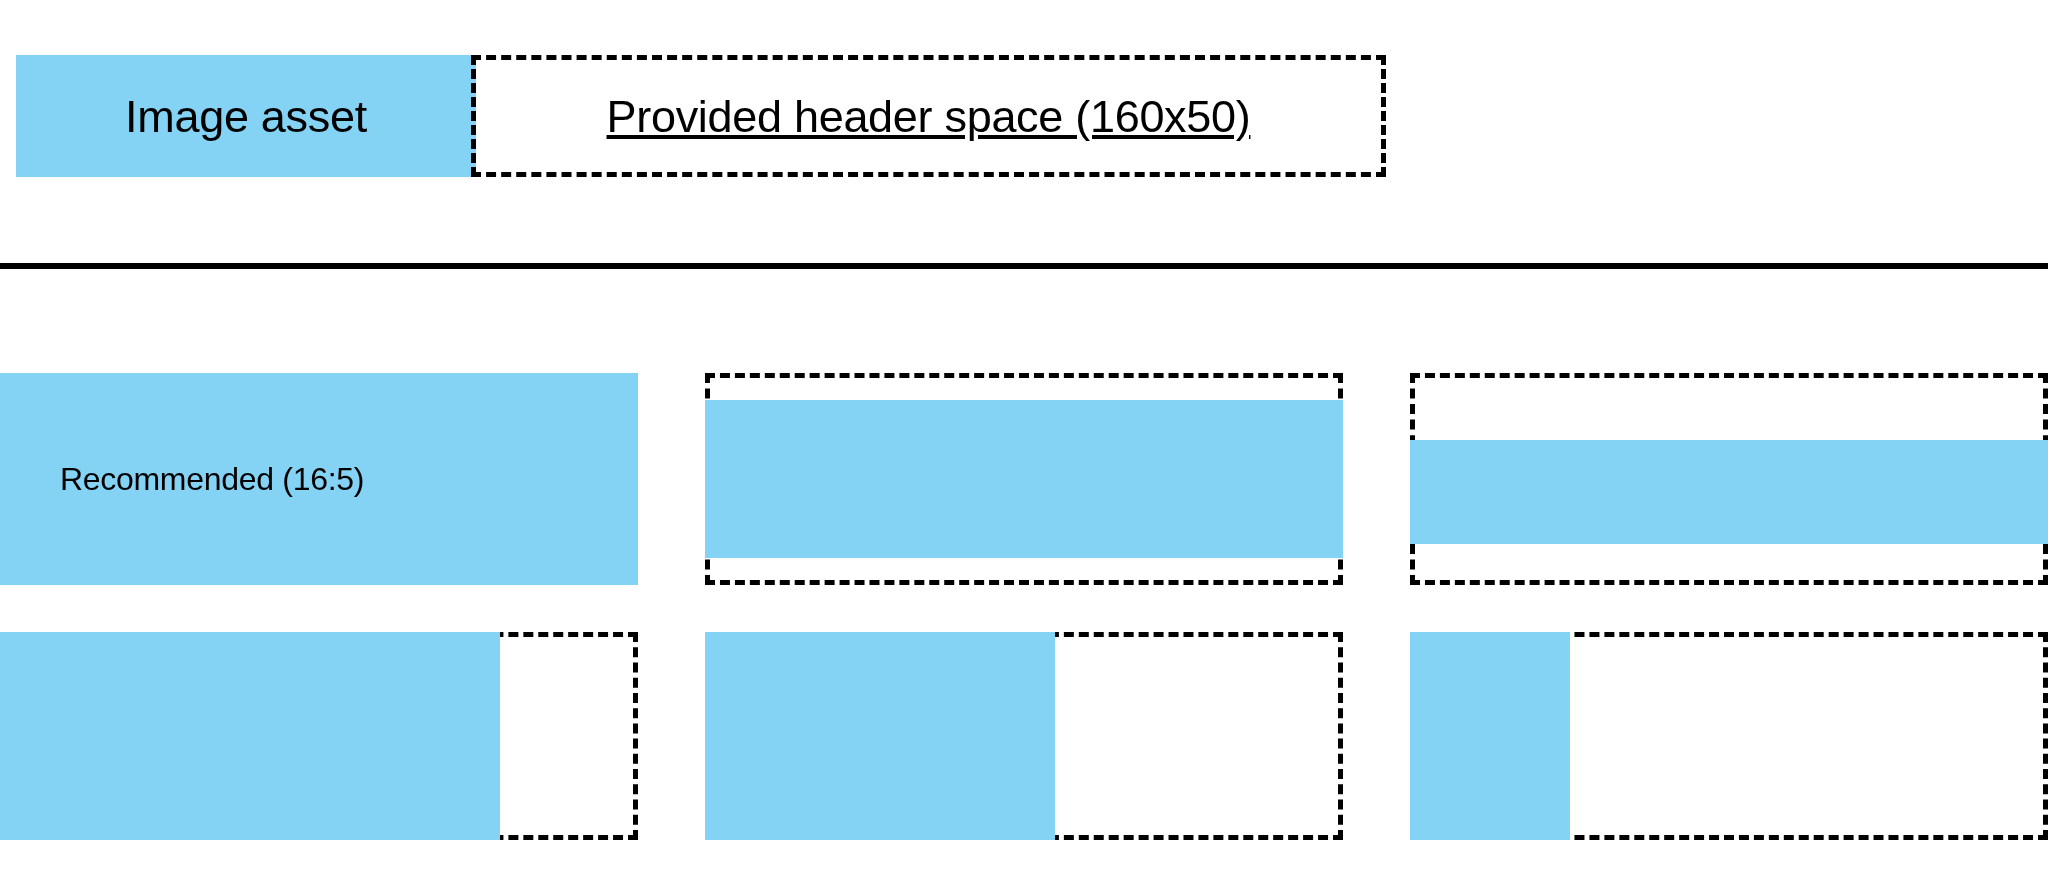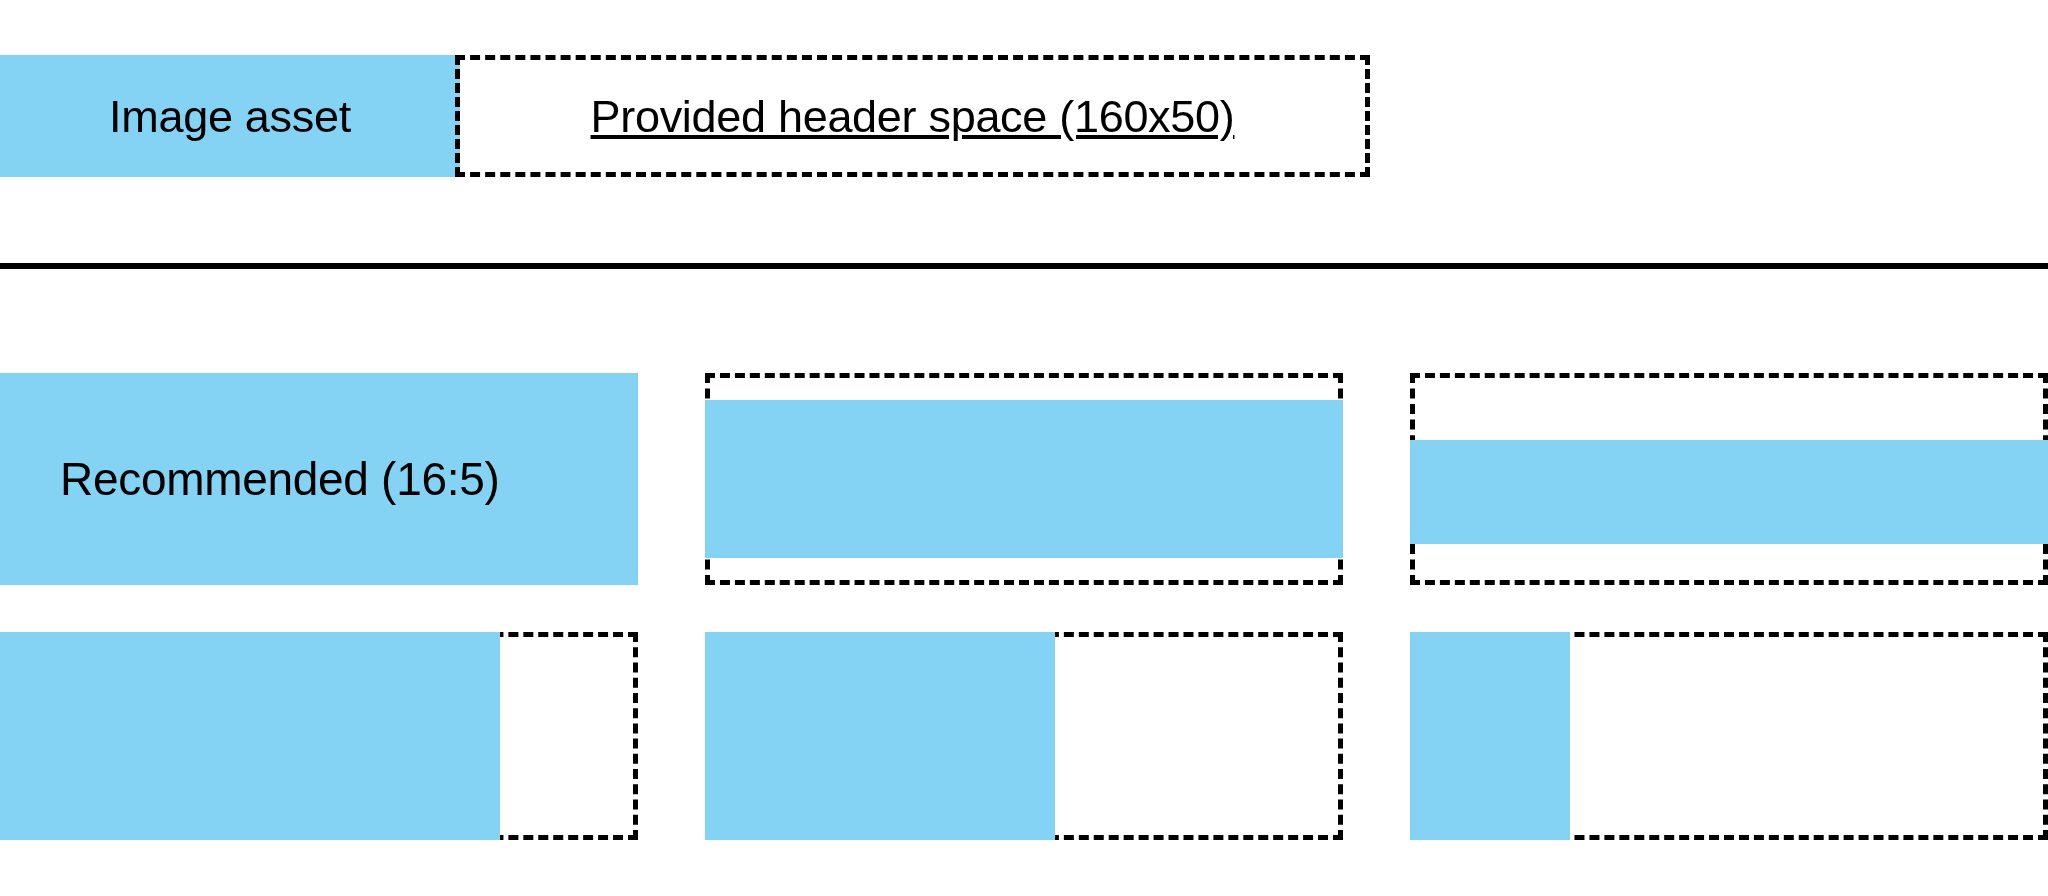--- a/index.html
+++ b/index.html
@@ -24,20 +24,21 @@
   }
 
   
   .legend {
     position: absolute;
     left: 0;
     top: 55px;
     height: 122px;
     display: flex;
     align-items: stretch;
+    padding-left: 16px;
   }
 
   .legend-swatch {
     width: 460px;
     height: 122px;
     background: #84D3F5;
     display: flex;
     align-items: center;
     justify-content: center;
     box-sizing: border-box;
@@ -120,21 +121,21 @@
     left: -5px;
     right: -5px;
     top: -5px;
     bottom: -5px;
     display: flex;
     align-items: center;
     justify-content: flex-start;
   }
 
   .fill-caption {
-    font-size: 46px;
+    font-size: 32px;
     line-height: 1;
     letter-spacing: -0.3px;
     color: #000000;
     white-space: nowrap;
     padding-left: 60px;
   }
 
   
   .fill-wide-inset {
     left: -5px;

